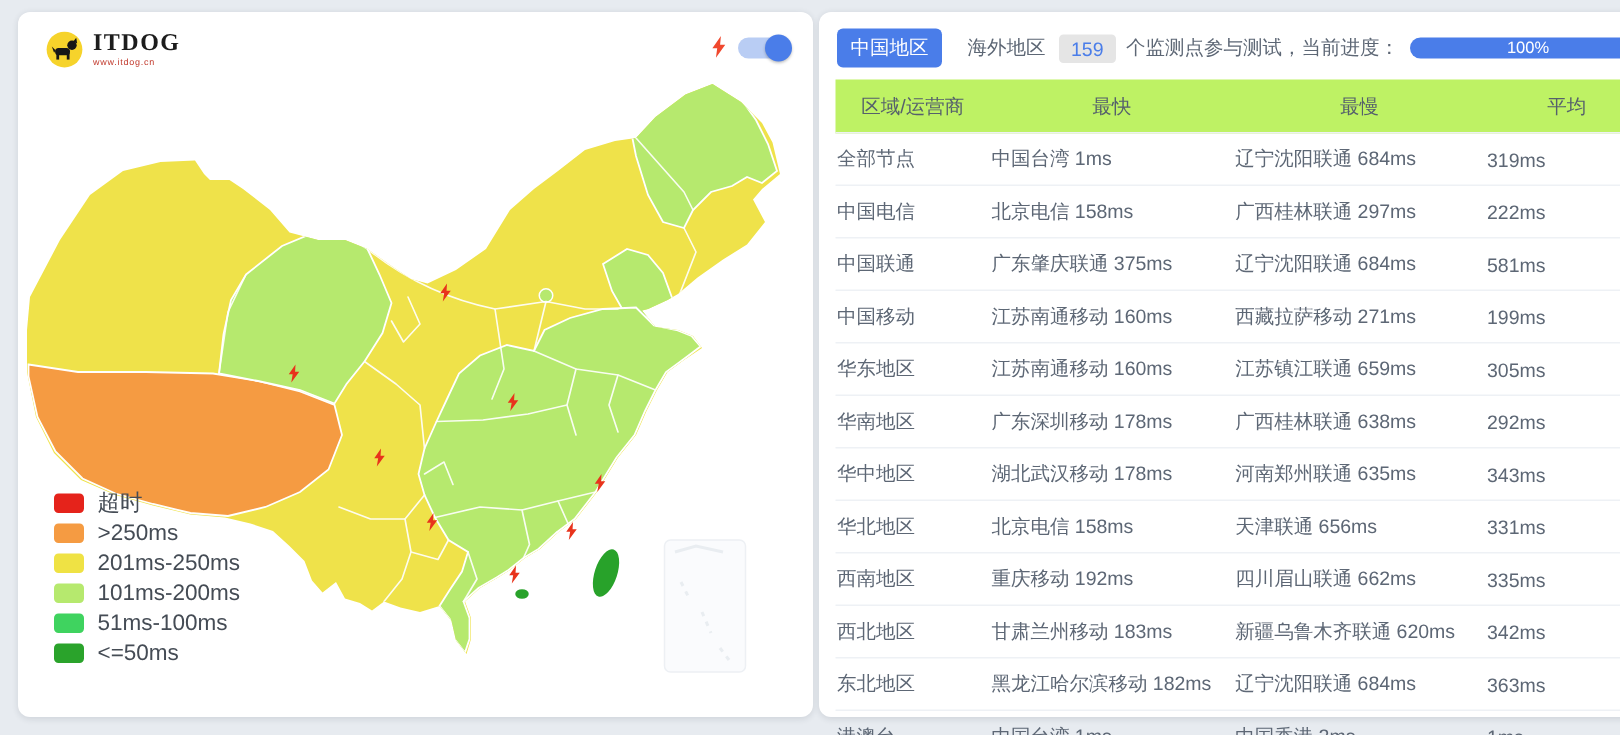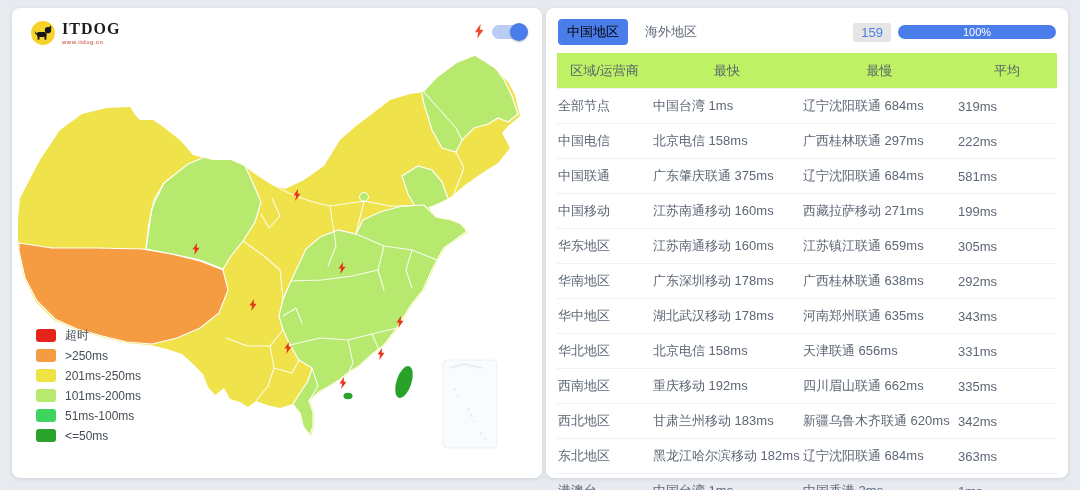--- a/index.html
+++ b/index.html
@@ -19,27 +19,27 @@
   .logo-text{display:flex;flex-direction:column;line-height:1;}
   .logo-title{font-family:"Liberation Serif","DejaVu Serif",serif;font-weight:bold;font-size:16px;color:#1c1c1c;letter-spacing:1px;}
   .logo-sub{font-size:6px;color:#c23b2e;letter-spacing:.5px;margin-top:2px;}
   .map-controls{position:absolute;top:16px;right:16px;display:flex;align-items:center;gap:7px;z-index:5;}
   .toggle{width:34px;height:14px;border-radius:7px;background:#b9cdf4;position:relative;cursor:pointer;}
   .toggle .knob{position:absolute;right:-2px;top:-2px;width:18px;height:18px;border-radius:50%;background:var(--accent);box-shadow:0 1px 2px rgba(0,0,0,.25);}
   .china-map{position:absolute;inset:0;z-index:1;}
   .legend{position:absolute;left:24px;top:321px;display:flex;flex-direction:column;gap:7px;z-index:4;}
   .legend-item{display:flex;align-items:center;gap:9px;height:13px;}
   .swatch{width:20px;height:13px;border-radius:3px;flex:none;}
-  .legend-label{font-size:12px;color:#454c55;}
+  .legend-label{font-size:15px;color:#454c55;}
 
   
   .results-card{flex:1;height:470px;box-sizing:border-box;padding:9px 11px 0;display:flex;flex-direction:column;}
   .results-header{display:flex;align-items:center;height:30px;margin:2px 1px 8px;}
   .tab{padding:4px 9px;border-radius:4px;font-size:13px;color:#5d6775;cursor:pointer;white-space:nowrap;}
-  .tab.active{background:var(--accent);color:#000000;}
+  .tab.active{background:var(--accent);color:#ffffff;}
   .tab + .tab{margin-left:8px;}
   .monitor{margin-left:auto;display:flex;align-items:center;gap:7px;font-size:13px;color:#5d6775;white-space:nowrap;}
   .badge{background:#e5e5e5;color:var(--accent);padding:2px 8px;border-radius:3px;font-size:13px;}
   .progress{width:158px;height:14px;border-radius:7px;background:var(--accent);color:#fff;font-size:11px;display:flex;align-items:center;justify-content:center;line-height:1;}
   table{width:100%;border-collapse:collapse;font-size:13px;table-layout:fixed;}
   thead th{background:#bef264;font-weight:normal;color:#55606c;height:33px;text-align:center;}
   tbody td{height:32px;text-align:left;color:#5d6775;border-top:1px solid #eef1f5;overflow:hidden;white-space:nowrap;}
 </style>
 </head>
 <body style="--accent: #4a7de9;">
@@ -187,20 +187,21 @@
       </div>
   </div>
 
   <div class="card results-card">
 
     <div class="results-header">
       <span class="tab active">中国地区</span>
       <span class="tab">海外地区</span>
       <div class="monitor">
         <span class="badge">159</span>
+        <span>个监测点参与测试，当前进度：</span>
         <div class="progress">
           <span>100%</span>
         </div>
       </div>
     </div>
 
     <table>
       <colgroup>
           <col style="width:19%">
           <col style="width:30%">

